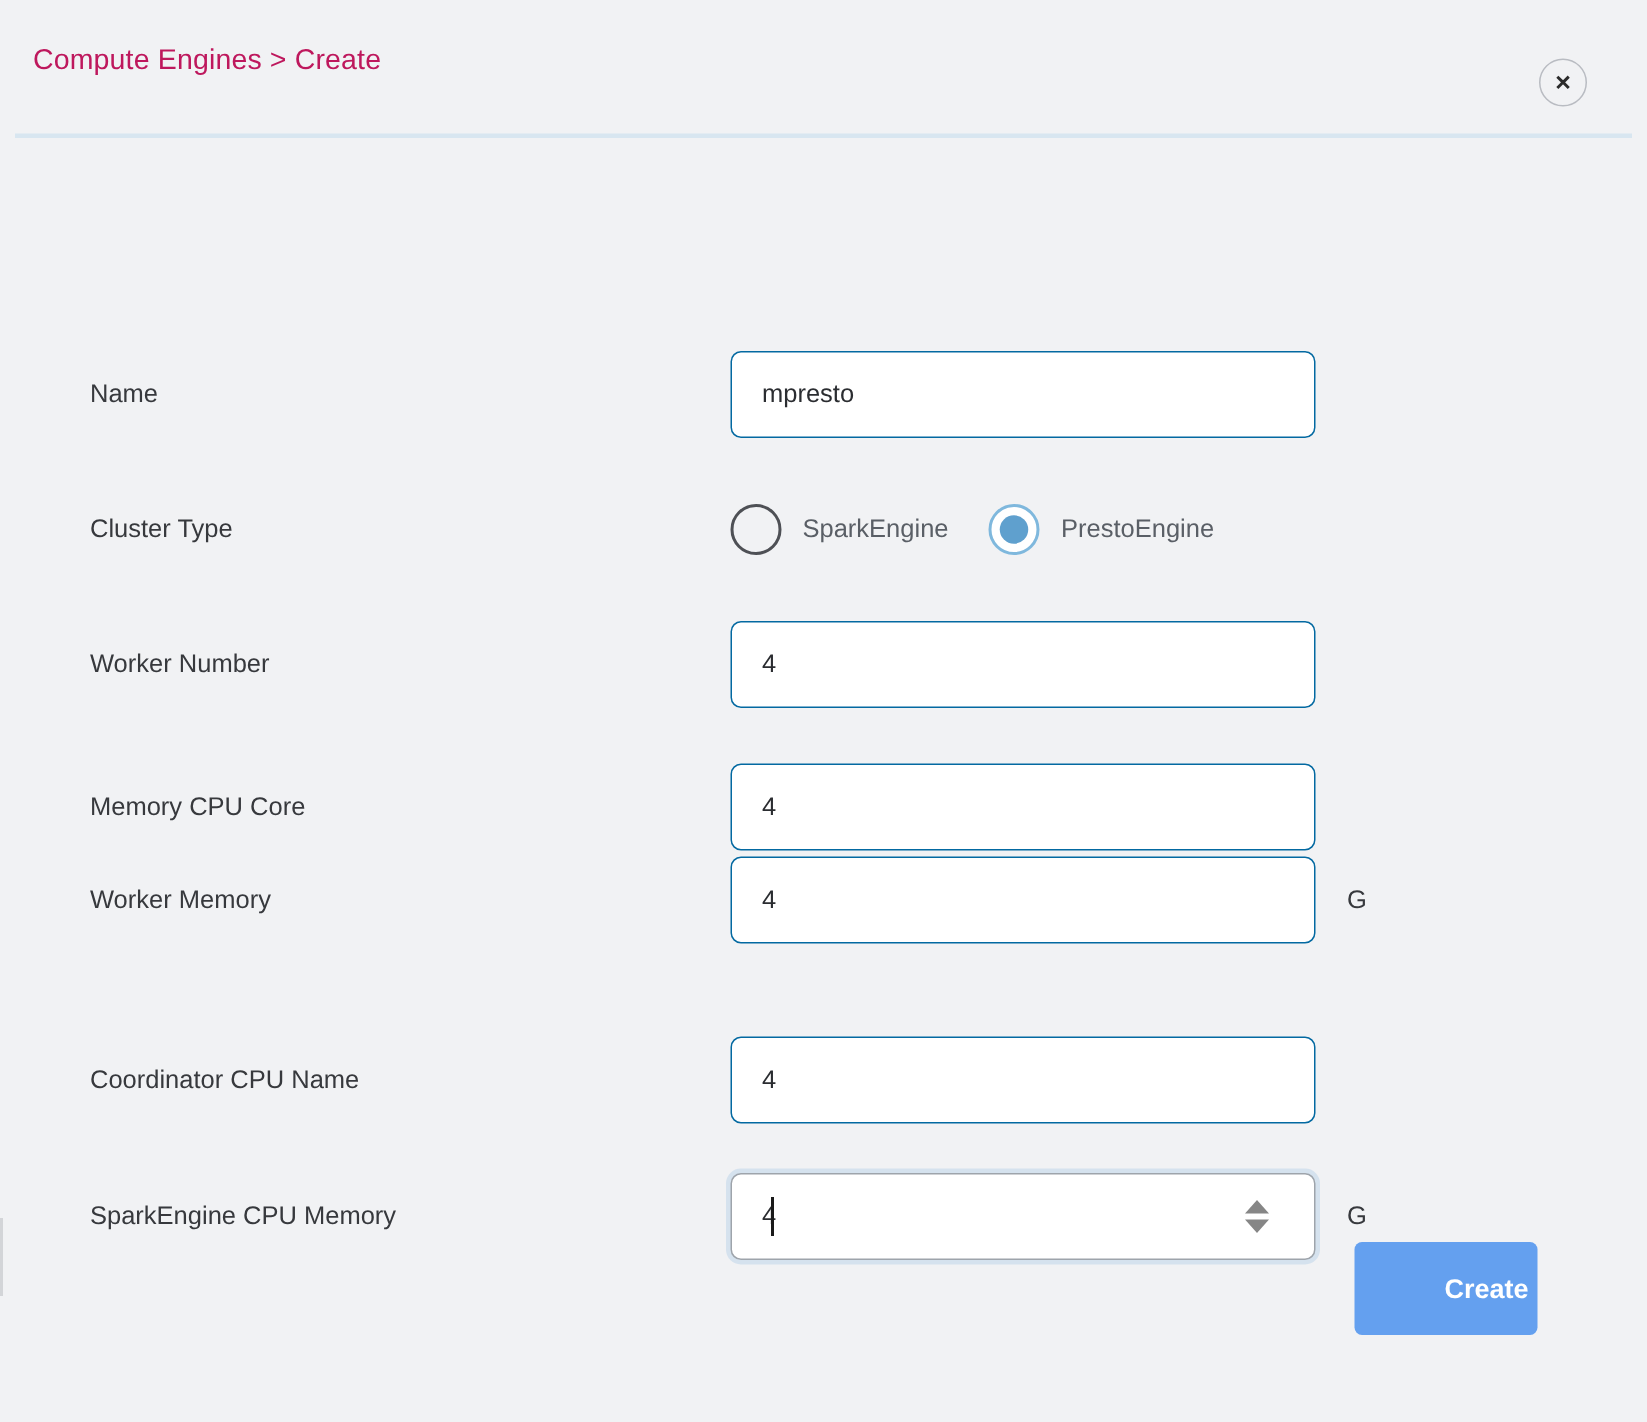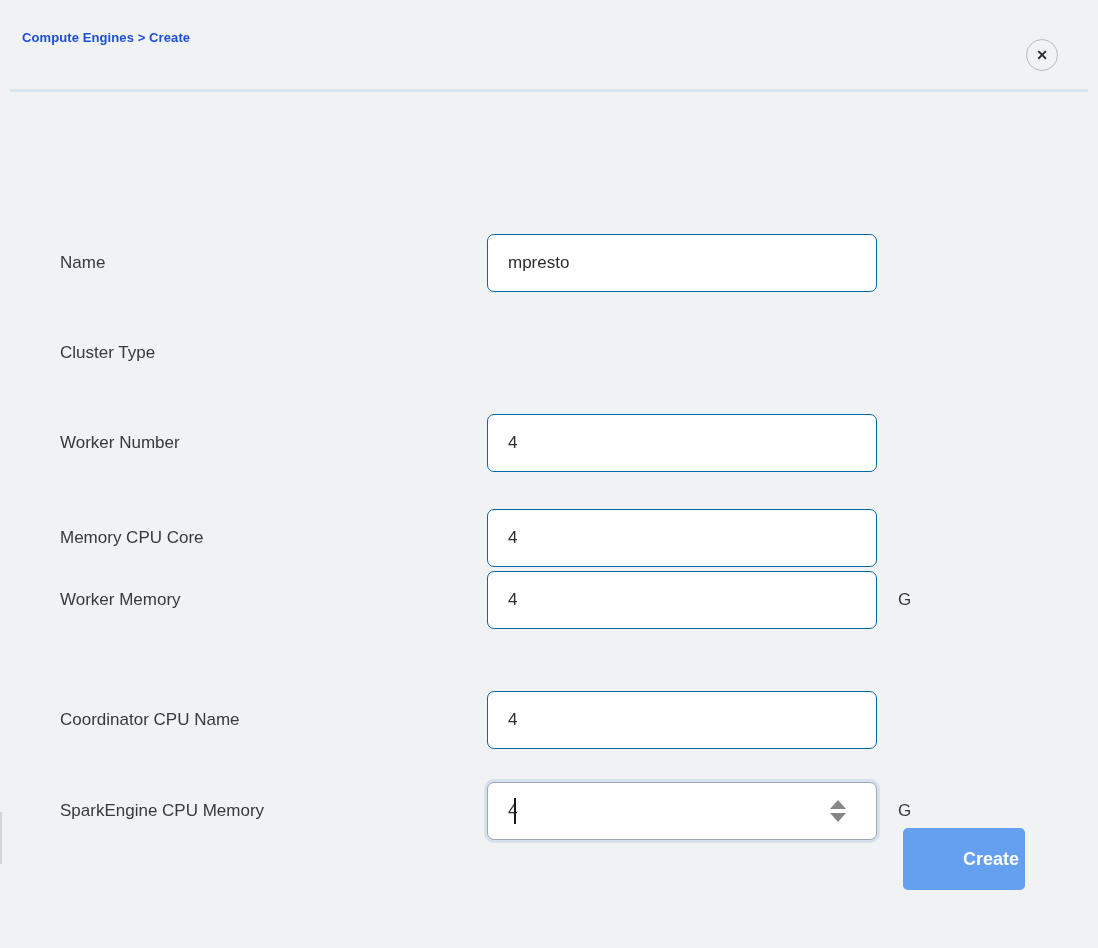--- a/index.html
+++ b/index.html
@@ -29,23 +29,23 @@
 
   
   .modal-header {
     position: relative;
     height: 91px;
   }
   .breadcrumb {
     position: absolute;
     left: 22px;
     top: 30px;
-    font-size: 13px;
-    font-weight: bold;
-    color: #1d4ed8;
+    font-size: 19px;
+    font-weight: normal;
+    color: #be185d;
     letter-spacing: 0.1px;
     white-space: nowrap;
   }
   .close-button {
     position: absolute;
     left: 1026px;
     top: 39px;
     width: 32px;
     height: 32px;
     border-radius: 50%;
@@ -236,20 +236,28 @@
 </div>
 
 <div class="form-body">
     <div class="form-row" style="top: 143px;">
       <div class="row-label">Name</div>
       <input class="field-input" type="text" value="mpresto" style="">
     </div>
     <div class="form-row" style="top: 233px; text-decoration: underline;">
       <div class="row-label">Cluster Type</div>
       <div class="radio-group">
+        <label class="radio-option">
+          <span class="radio-mark"></span>
+          <span class="radio-label">SparkEngine</span>
+        </label>
+        <label class="radio-option">
+          <span class="radio-mark checked"></span>
+          <span class="radio-label">PrestoEngine</span>
+        </label>
       </div>
     </div>
     <div class="form-row" style="top: 323px;">
       <div class="row-label">Worker Number</div>
       <input class="field-input" type="text" value="4" style="">
     </div>
     <div class="form-row" style="top: 418px;">
       <div class="row-label">Memory CPU Core</div>
       <input class="field-input" type="text" value="4" style="">
     </div>

